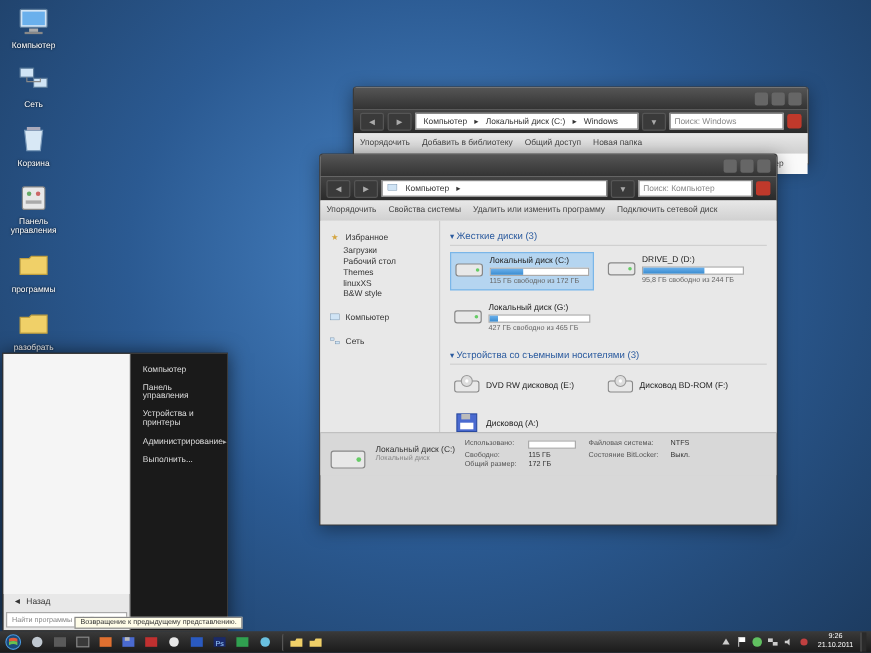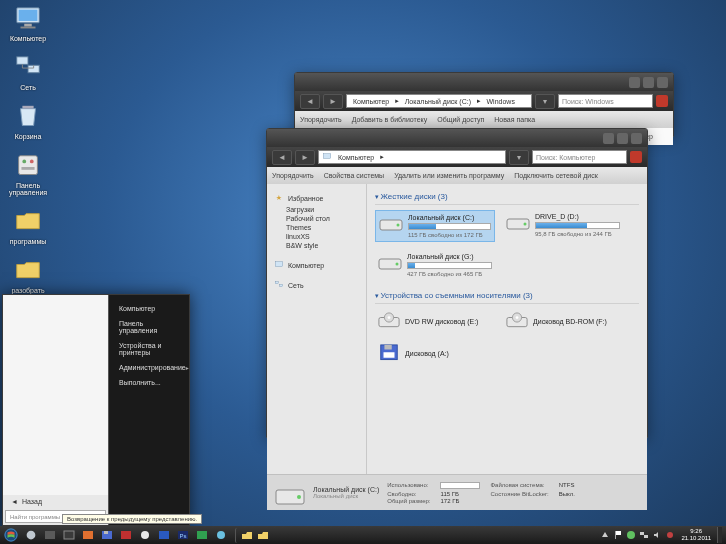--- a/index.html
+++ b/index.html
@@ -19,21 +19,21 @@
 .tbtn { width: 11px; height: 11px; border-radius: 2px; background: #666; cursor: pointer; }
 .navbar { height: 20px; background: linear-gradient(#444, #2a2a2a); display: flex; align-items: center; padding: 0 5px; gap: 3px; }
 .navbtn { width: 20px; height: 15px; background: #3a3a3a; border: 1px solid #555; border-radius: 2px; display: flex; align-items: center; justify-content: center; color: #aaa; font-size: 8px; cursor: pointer; }
 .breadcrumb { flex: 1; background: #fff; height: 14px; border: 1px solid #888; display: flex; align-items: center; padding: 0 3px; font-size: 7px; color: #333; gap: 3px; }
 .breadcrumb span { padding: 0 3px; cursor: pointer; }
 .searchbox { width: 95px; height: 14px; background: #fff; border: 1px solid #888; font-size: 7px; color: #888; padding: 0 3px; display: flex; align-items: center; }
 .accentbtn { width: 12px; height: 12px; background: #c0392b; border-radius: 2px; }
 .toolbar { height: 17px; background: linear-gradient(#e8e8e8, #d0d0d0); display: flex; align-items: center; padding: 0 5px; gap: 10px; font-size: 7px; color: #444; }
 .toolbar .ti { cursor: pointer; }
 
-.body2 { display: flex; height: 290px; background: #e8e8e8; }
+.body2 { display: flex; height: 176px; background: #e8e8e8; }
 .sidebar { width: 100px; background: #e8e8e8; border-right: 1px solid #c8c8c8; padding: 5px; }
 .sb-h { font-size: 7px; color: #333; margin: 4px 2px 2px; display: flex; align-items: center; gap: 4px; cursor: pointer; }
 .sb-i { font-size: 7px; color: #333; padding: 1px 2px 1px 14px; cursor: pointer; }
 .sb-ic { width: 10px; height: 10px; display: inline-flex; align-items: center; justify-content: center; }
 
 .main { flex: 1; background: #e8e8e8; padding: 5px 8px; overflow: hidden; }
 .sec-h { font-size: 8px; color: #2a5a9e; padding: 3px 0; border-bottom: 1px solid #d0d0d0; margin-bottom: 5px; cursor: default; }
 .sec-h::before { content: "▾ "; font-size: 7px; }
 .drives { display: flex; flex-wrap: wrap; gap: 8px; margin-bottom: 8px; }
 .drive { width: 120px; display: flex; gap: 5px; padding: 3px; cursor: pointer; }

